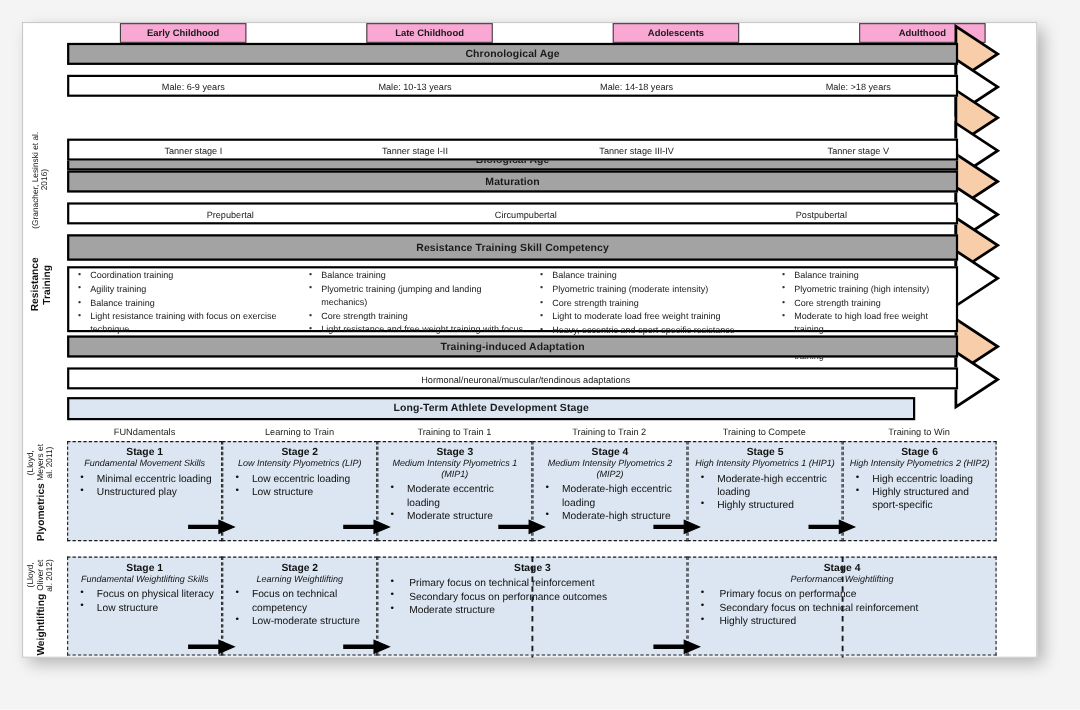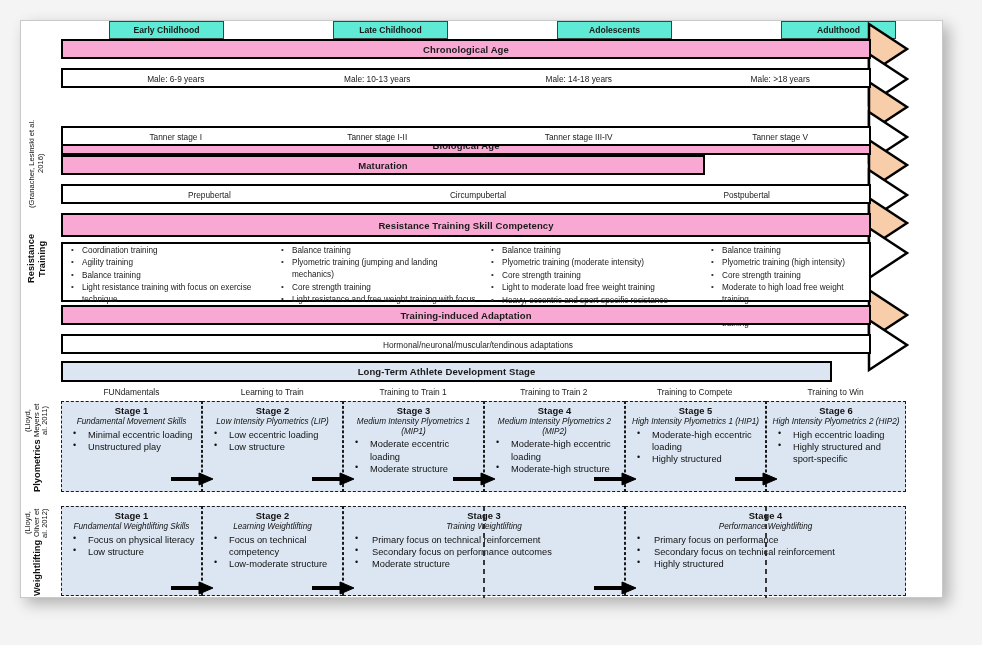--- a/index.html
+++ b/index.html
@@ -22,40 +22,40 @@
   }
   
   .bar{
     position:absolute;
     box-sizing:border-box;
     border:2.5px solid #000;
     display:flex;align-items:center;justify-content:center;
     font-size:9.5px;font-weight:bold;color:#1a1a1a;
     letter-spacing:.1px;
   }
-  .bar.peach{background:#f9a8d4;}
+  .bar.peach{background:#a3a3a3;}
   .bar.blue{background:#dce6f2;}
   .bar.white{background:#ffffff;}
 
   
   .arrowhead{position:absolute;pointer-events:none;}
 
   
   .seg-row{
     position:absolute;display:flex;
     font-size:8.3px;color:#1a1a1a;font-weight:normal;
   }
   .seg{flex:1;text-align:center;line-height:1;padding-left:24px;}
 
   
   .chip{
     position:absolute;
     box-sizing:border-box;
     height:18px;
-    background:#5eead4;
+    background:#f9a8d4;
     border:1.6px solid #404040;
     display:flex;align-items:center;justify-content:center;
     font-size:8.6px;font-weight:bold;color:#1a1a1a;
   }
 
   
   .vlabel{
     position:absolute;
     writing-mode:vertical-rl;
     transform:rotate(180deg);
@@ -167,21 +167,21 @@
       <span>Biological Age</span>
     </div>
     <div class="bar white" style="left:40px;top:105px;width:810px;height:20px;"></div>
     <div class="seg-row" style="left:42px;top:112px;width:806px;">
       <div class="seg">Tanner stage I</div>
       <div class="seg">Tanner stage I-II</div>
       <div class="seg">Tanner stage III-IV</div>
       <div class="seg">Tanner stage V</div>
     </div>
 
-    <div class="bar peach" style="left:40px;top:134px;width:644px;height:20px;">
+    <div class="bar peach" style="left:40px;top:134px;width:810px;height:20px;">
       <span>Maturation</span>
     </div>
     <div class="bar white" style="left:40px;top:163px;width:810px;height:20px;"></div>
     <div class="seg-row" style="left:42px;top:170px;width:806px;">
       <div class="seg">Prepubertal</div>
       <div class="seg">Circumpubertal</div>
       <div class="seg">Postpubertal</div>
     </div>
 
     <div class="bar peach" style="left:40px;top:192px;width:810px;height:24px;">
@@ -330,21 +330,20 @@
     <div class="stagebox" style="left:181px;top:485px;width:141px;height:90px;">
       <div class="sttl">Stage 2</div>
       <div class="ssub">Learning Weightlifting</div>
       <ul>
         <li>Focus on technical competency</li>
         <li>Low-moderate structure</li>
       </ul>
     </div>
     <div class="stagebox wide" style="left:322px;top:485px;width:282px;height:90px;">
       <div class="sttl">Stage 3</div>
-      <div class="ssub">Training Weightlifting</div>
       <ul>
         <li>Primary focus on technical reinforcement</li>
         <li>Secondary focus on performance outcomes</li>
         <li>Moderate structure</li>
       </ul>
     </div>
     <div class="stagebox wide" style="left:604px;top:485px;width:281px;height:90px;">
       <div class="sttl">Stage 4</div>
       <div class="ssub">Performance Weightlifting</div>
       <ul>

